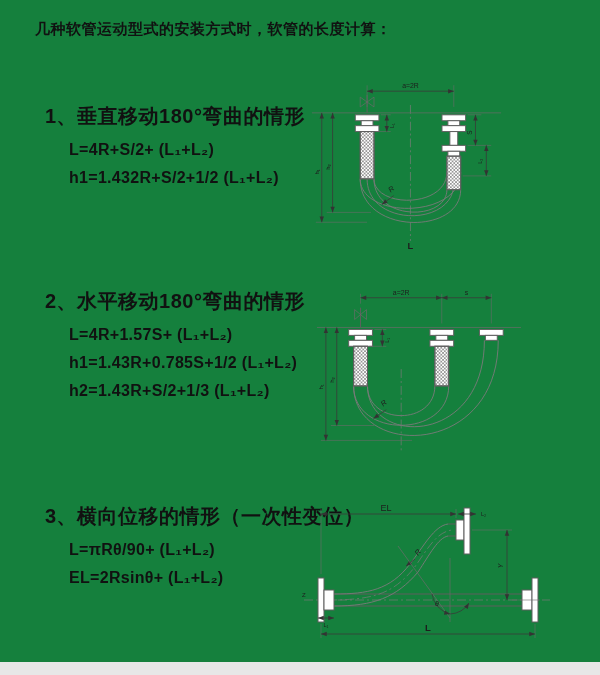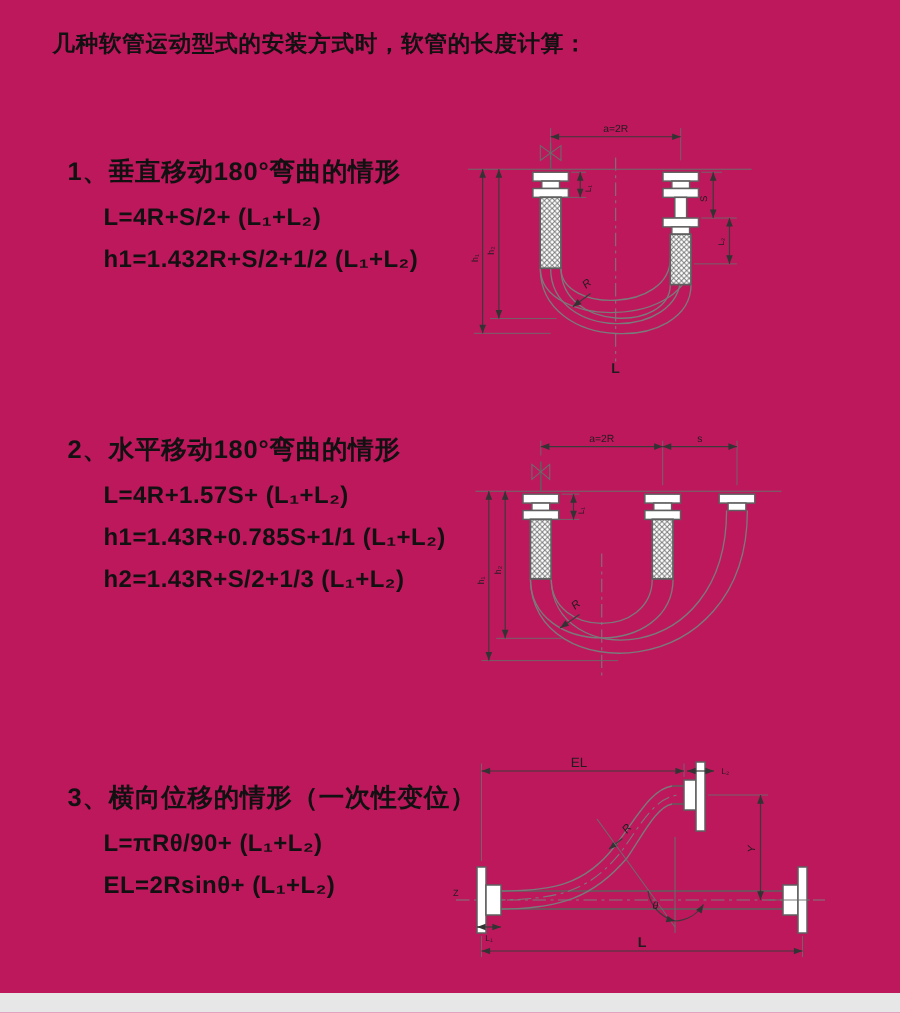--- a/index.html
+++ b/index.html
@@ -1,20 +1,20 @@
 <!DOCTYPE html>
 <html><head>
 <meta charset="utf-8">
 <style>
   html,body{margin:0;padding:0;background:#fff;}
-  .page{position:relative;width:600px;height:675px;background:#be185d;overflow:hidden;
+  .page{position:relative;width:600px;height:675px;background:#15803d;overflow:hidden;
         font-family:"Liberation Sans","DejaVu Sans",sans-serif;color:#111;}
   .title{position:absolute;left:35px;top:20px;font-size:15px;font-weight:bold;letter-spacing:.5px;}
   .section{position:absolute;}
-  .sec-heading{font-size:17px;font-weight:bold;letter-spacing:.5px;margin-bottom:6px;}
+  .sec-heading{font-size:20px;font-weight:bold;letter-spacing:.5px;margin-bottom:6px;}
   .formula{font-size:16px;font-weight:bold;line-height:28px;padding-left:24px;letter-spacing:.3px;}
   .diagram{position:absolute;}
   .footer-strip{position:absolute;left:0;bottom:0;width:600px;height:13px;background:#e7e7e7;}
   
   .ln{stroke:#5f5f5f;stroke-width:1;fill:none;}
   .thin{stroke:#6b6b6b;stroke-width:.7;fill:none;}
   .hose{stroke:#7a7a7a;stroke-width:.9;fill:none;}
   .dim{stroke:#3a3a3a;stroke-width:.8;fill:none;}
   .ext{stroke:#6b6b6b;stroke-width:.6;fill:none;}
   .cl{stroke:#7a7a7a;stroke-width:.7;fill:none;stroke-dasharray:9 3 2 3;}
@@ -30,25 +30,25 @@
 
   <div class="section" style="left:45px;top:103px;">
     <div class="sec-heading">1、垂直移动180°弯曲的情形</div>
     <div class="formula">L=4R+S/2+ (L₁+L₂)</div>
     <div class="formula">h1=1.432R+S/2+1/2 (L₁+L₂)</div>
   </div>
 
   <div class="section" style="left:45px;top:288px;">
     <div class="sec-heading">2、水平移动180°弯曲的情形</div>
     <div class="formula">L=4R+1.57S+ (L₁+L₂)</div>
-    <div class="formula">h1=1.43R+0.785S+1/1 (L₁+L₂)</div>
+    <div class="formula">h1=1.43R+0.785S+1/2 (L₁+L₂)</div>
     <div class="formula">h2=1.43R+S/2+1/3 (L₁+L₂)</div>
   </div>
 
-  <div class="section" style="left:45px;top:520px;">
+  <div class="section" style="left:45px;top:503px;">
     <div class="sec-heading">3、横向位移的情形（一次性变位）</div>
     <div class="formula">L=πRθ/90+ (L₁+L₂)</div>
     <div class="formula">EL=2Rsinθ+ (L₁+L₂)</div>
   </div>
 
   <svg class="diagram" style="left:306px;top:72px;" width="202" height="196" viewBox="0 0 205 196">
     <defs>
       <pattern id="ht1" width="3.5" height="3.5" patternUnits="userSpaceOnUse">
         <path d="M0,0 L3.5,3.5 M3.5,0 L0,3.5" stroke="#7c7c7c" stroke-width="0.7"></path>
       </pattern>

